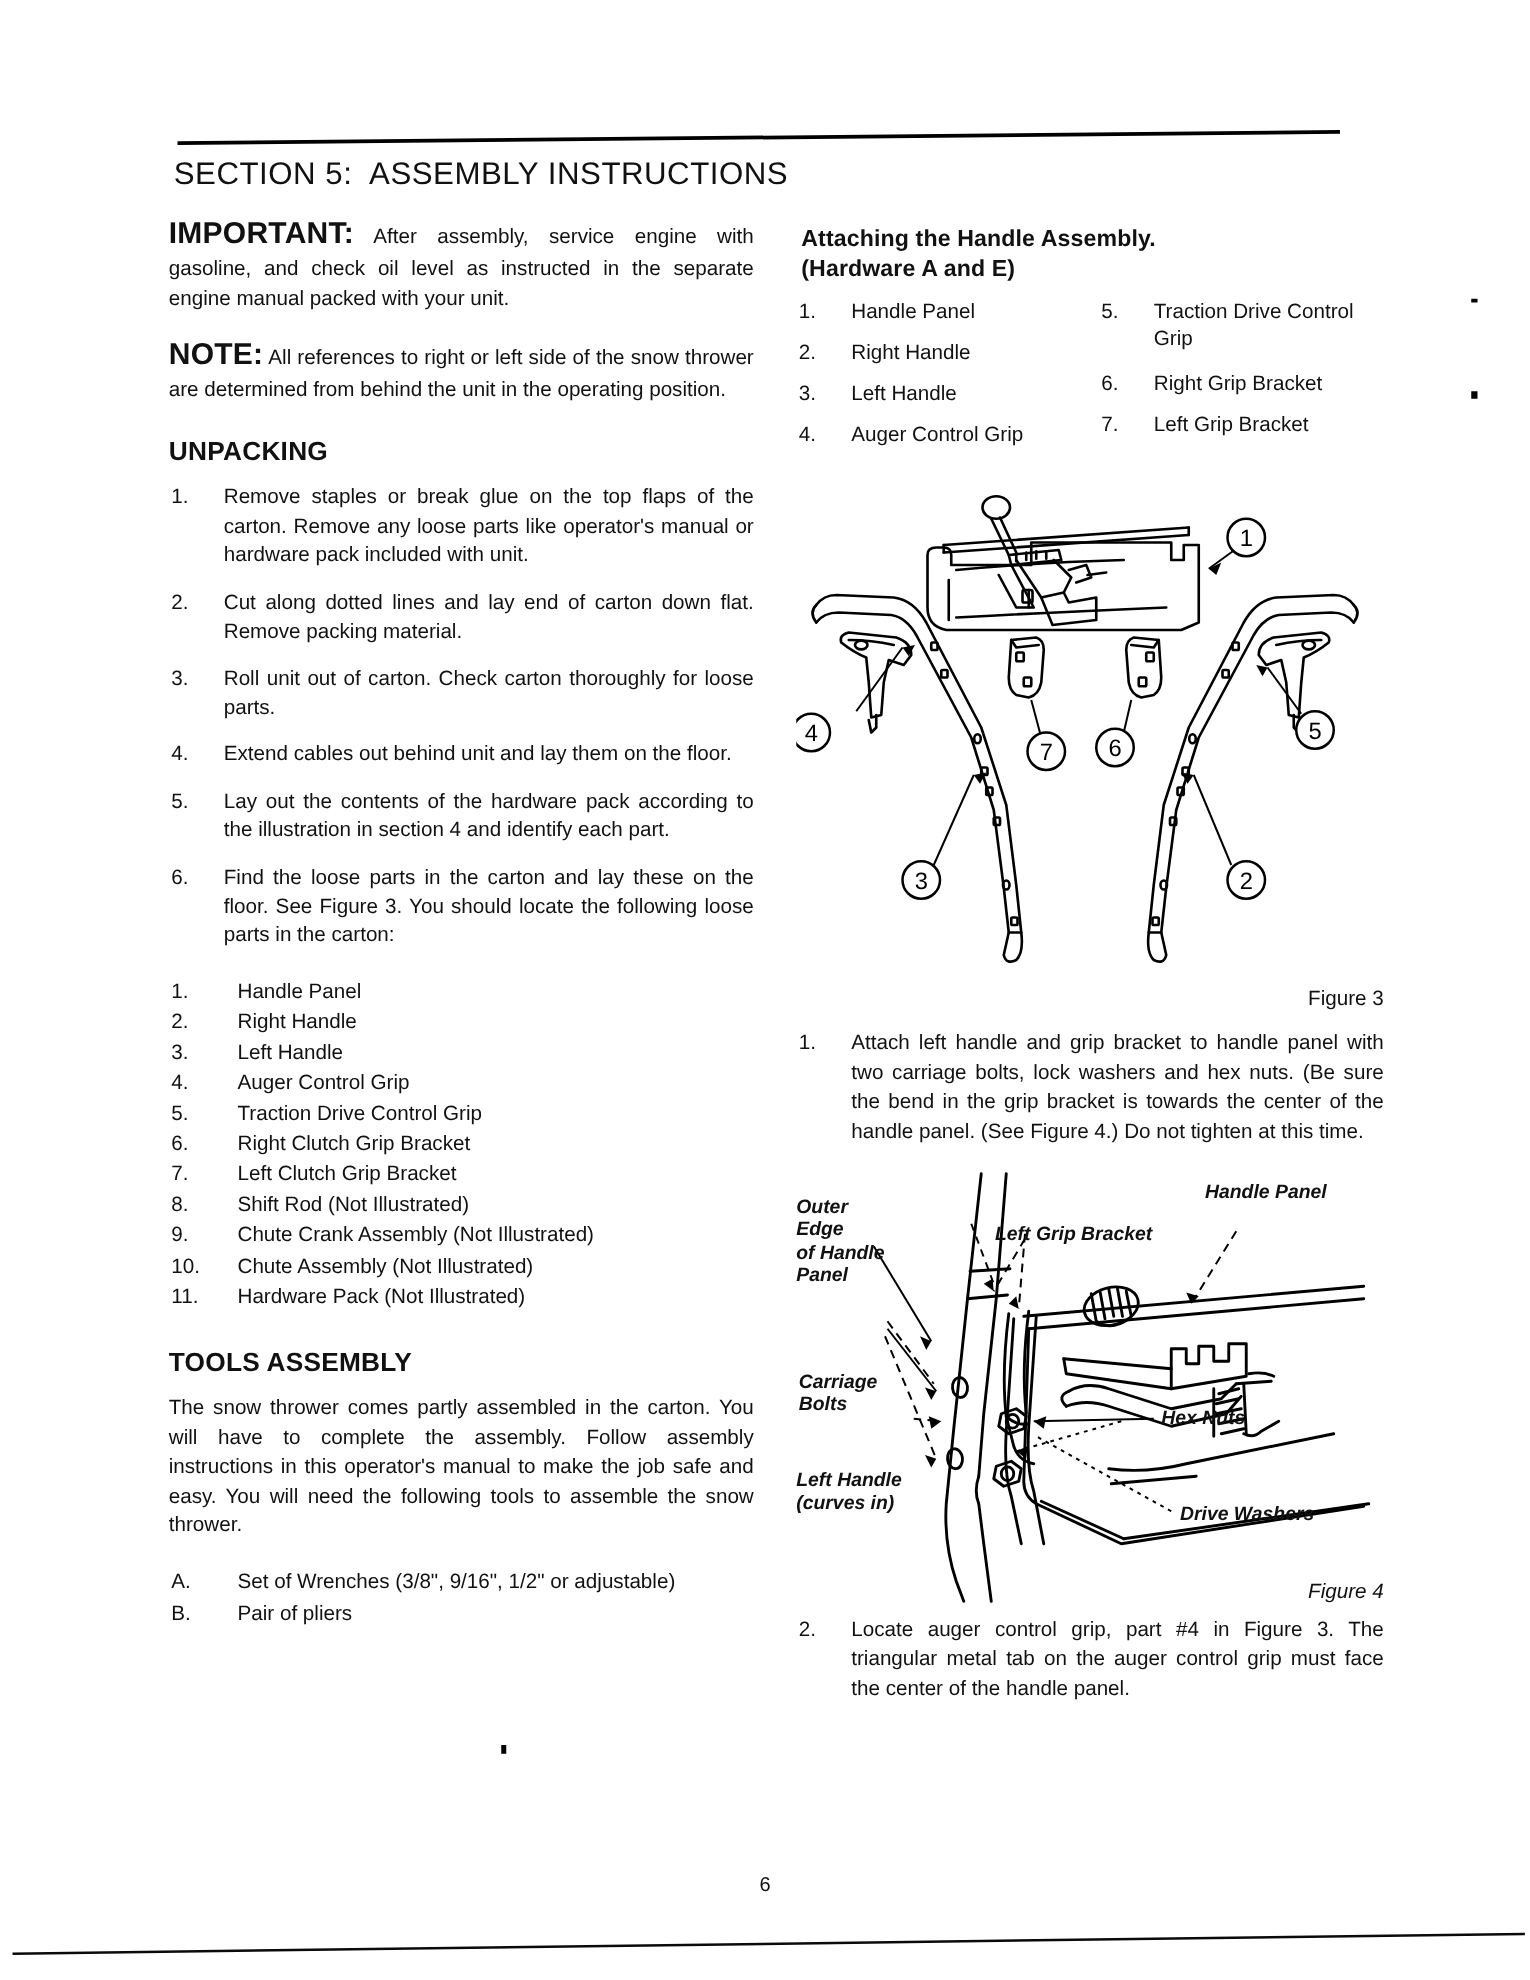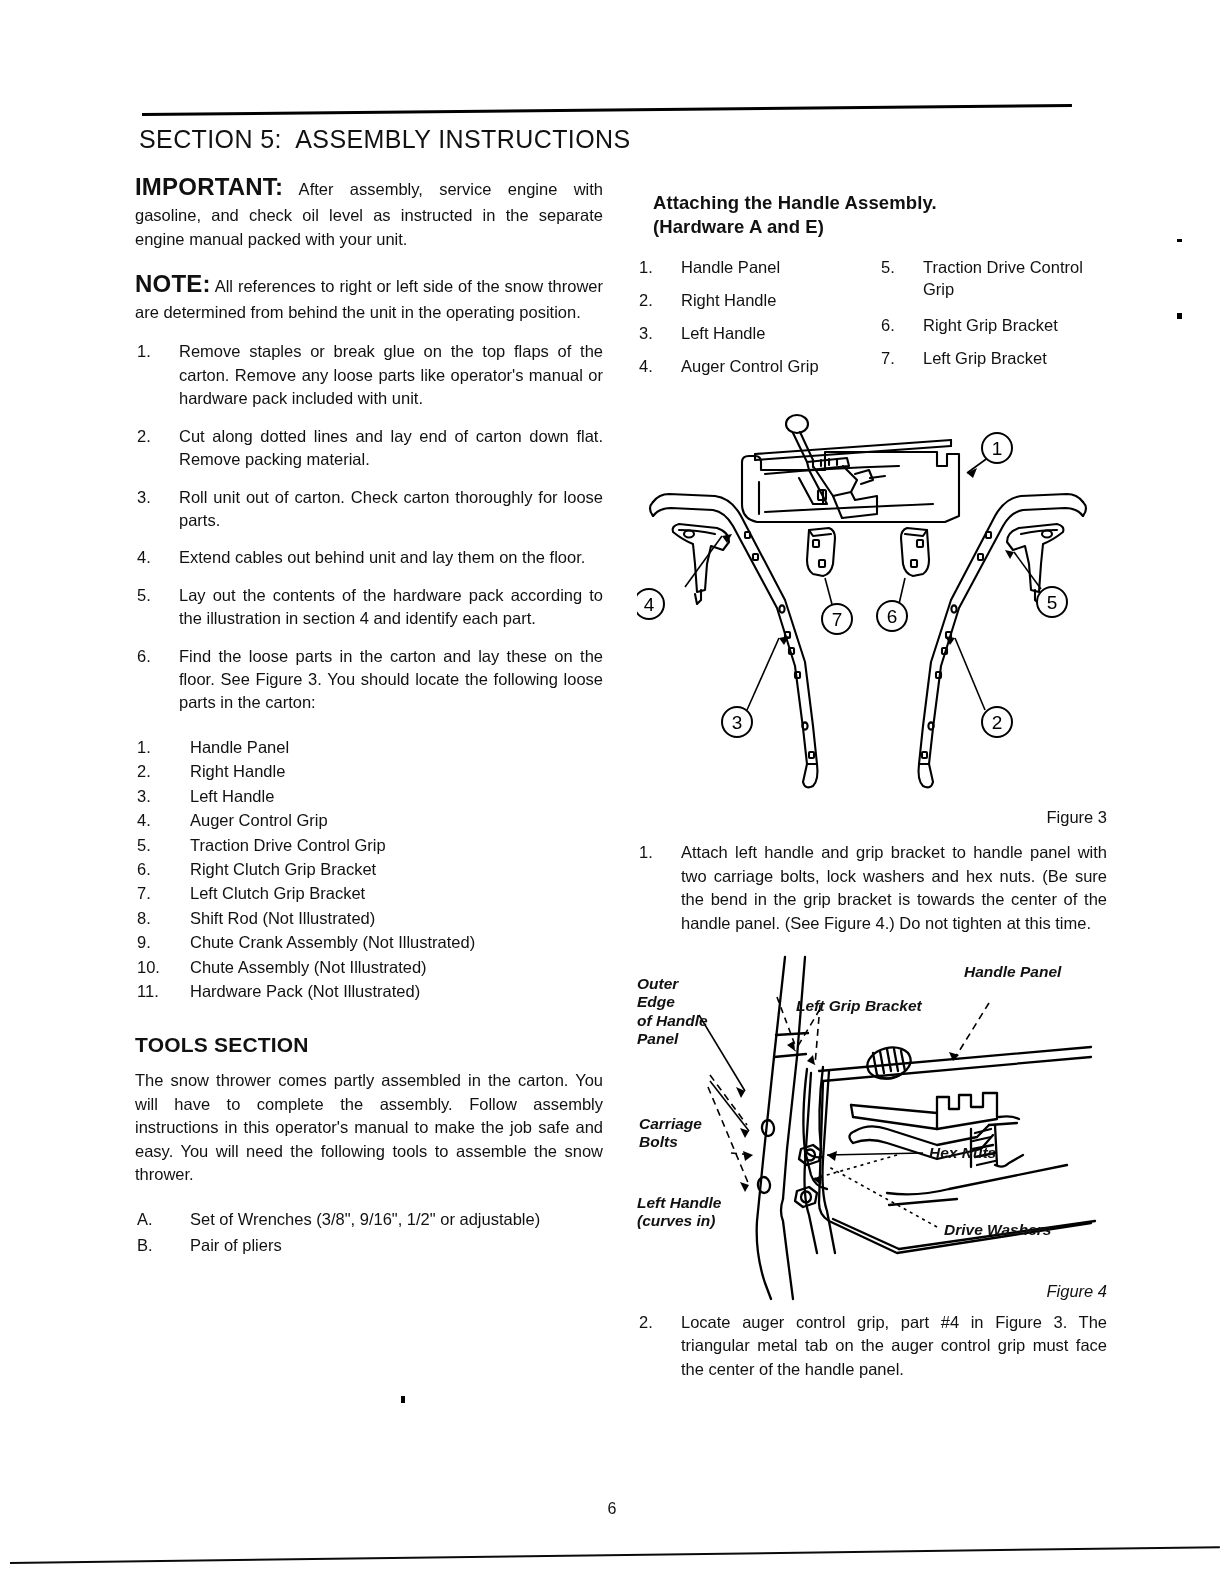--- a/index.html
+++ b/index.html
@@ -152,21 +152,21 @@
     left: 2px;
     top: 0;
   }
 
   
   .rhead {
     font-size: 18.5px;
     font-weight: bold;
     line-height: 1.32;
     letter-spacing: 0.1px;
-    margin: 16px;
+    margin: 4px;
   }
   .rhead.sub {
     margin-top: 14px;
   }
 
   
   .parts-grid {
     display: flex;
     margin-top: 10px;
   }
@@ -237,20 +237,21 @@
   <div class="speck" style="left:401px;top:1396px;width:4px;height:7px;"></div>
 
   <h1 class="section-title">SECTION 5:  ASSEMBLY INSTRUCTIONS</h1>
 
   <div class="col-left">
 
     <p class="lead"><span class="strong">IMPORTANT:</span><span> After assembly, service engine with gasoline, and check oil level as instructed in the separate engine manual packed with your unit.</span></p>
 
     <p class="lead"><span class="strong">NOTE:</span><span> All references to right or left side of the snow thrower are determined from behind the unit in the operating position.</span></p>
 
+    <h2 class="heading">UNPACKING</h2>
 
     <ol class="steps">
       <li><span class="num">1.</span><span>Remove staples or break glue on the top flaps of the carton. Remove any loose parts like operator's manual or hardware pack included with unit.</span></li>
       <li><span class="num">2.</span><span>Cut along dotted lines and lay end of carton down flat. Remove packing material.</span></li>
       <li><span class="num">3.</span><span>Roll unit out of carton. Check carton thoroughly for loose parts.</span></li>
       <li><span class="num">4.</span><span>Extend cables out behind unit and lay them on the floor.</span></li>
       <li><span class="num">5.</span><span>Lay out the contents of the hardware pack according to the illustration in section 4 and identify each part.</span></li>
       <li><span class="num">6.</span><span>Find the loose parts in the carton and lay these on the floor. See Figure 3. You should locate the following loose parts in the carton:</span></li>
     </ol>
 
@@ -261,21 +262,21 @@
       <li><span class="num">4.</span><span>Auger Control Grip</span></li>
       <li><span class="num">5.</span><span>Traction Drive Control Grip</span></li>
       <li><span class="num">6.</span><span>Right Clutch Grip Bracket</span></li>
       <li><span class="num">7.</span><span>Left Clutch Grip Bracket</span></li>
       <li><span class="num">8.</span><span>Shift Rod (Not Illustrated)</span></li>
       <li><span class="num">9.</span><span>Chute Crank Assembly (Not Illustrated)</span></li>
       <li><span class="num">10.</span><span>Chute Assembly (Not Illustrated)</span></li>
       <li><span class="num">11.</span><span>Hardware Pack (Not Illustrated)</span></li>
     </ul>
 
-    <h2 class="heading" style="margin-top:30px;">TOOLS SECTION</h2>
+    <h2 class="heading" style="margin-top:30px;">TOOLS ASSEMBLY</h2>
 
     <p class="lead">The snow thrower comes partly assembled in the carton. You will have to complete the assembly. Follow assembly instructions in this operator's manual to make the job safe and easy. You will need the following tools to assemble the snow thrower.</p>
 
     <ul class="tools" style="margin-top:22px;">
       <li><span class="num">A.</span><span>Set of Wrenches (3/8", 9/16", 1/2" or adjustable)</span></li>
       <li><span class="num">B.</span><span>Pair of pliers</span></li>
     </ul>
   </div>
 
   <div class="col-right">

